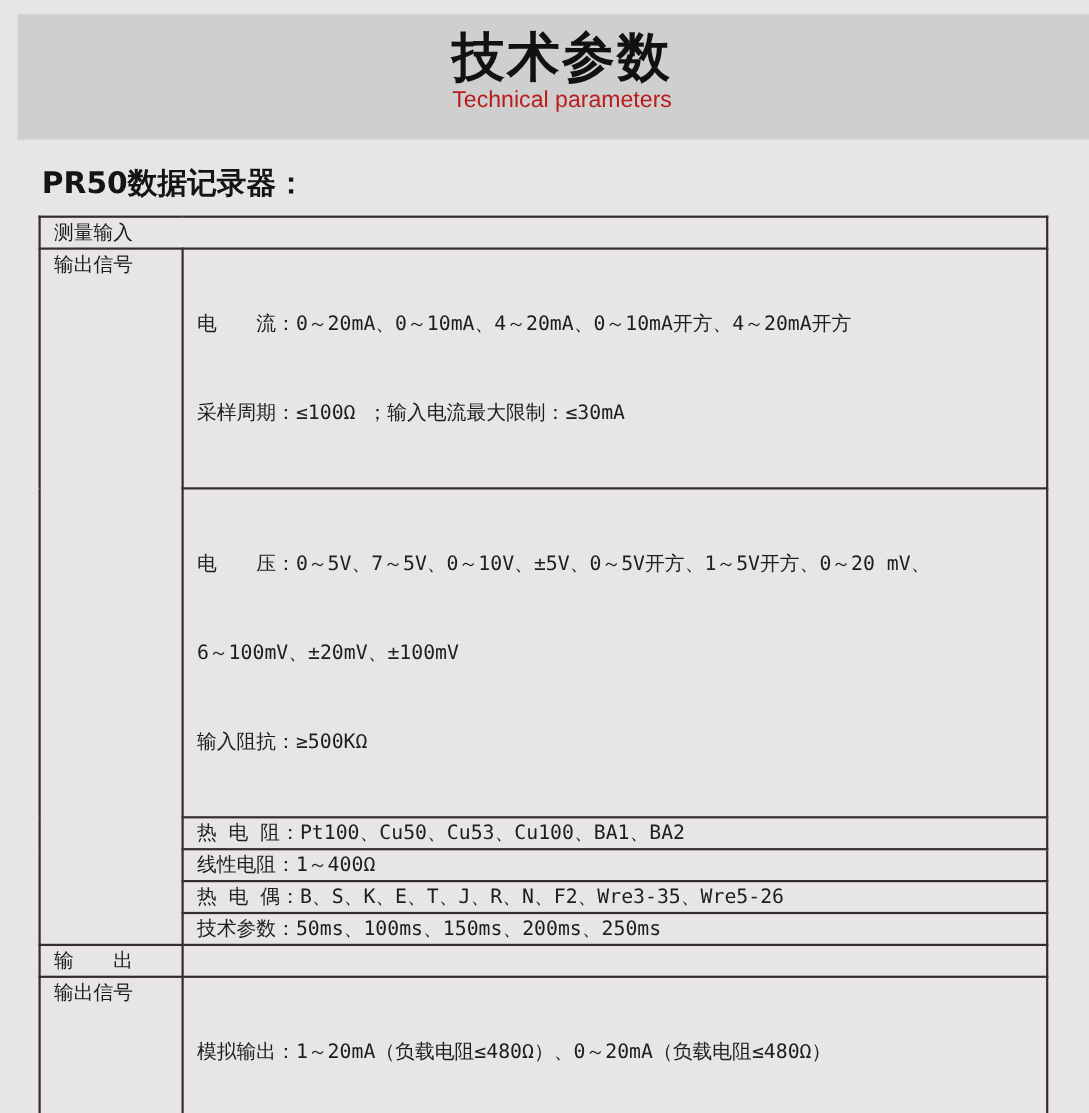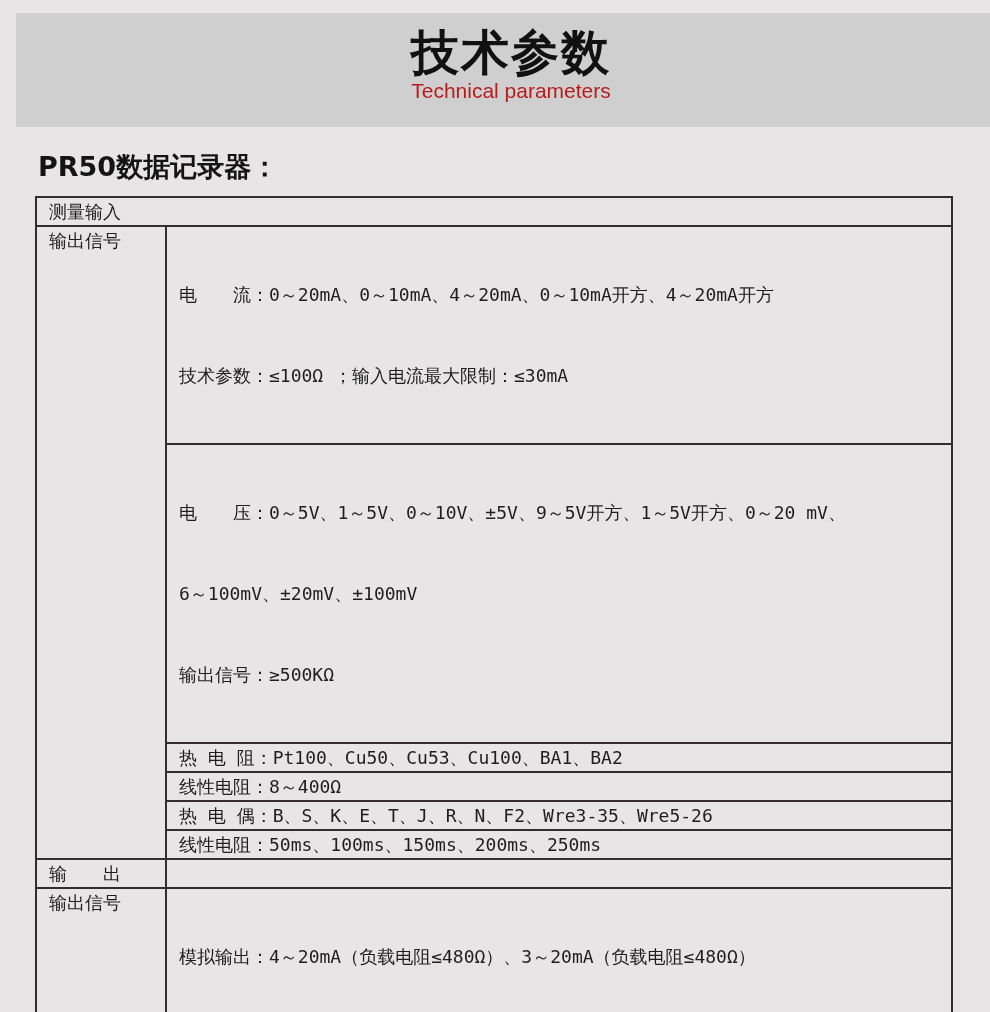--- a/index.html
+++ b/index.html
@@ -102,51 +102,51 @@
 
   <tbody>
       <tr>
     <td colspan="2" class="lbl">测量输入</td>
   </tr>
 
   <tr>
     <td rowspan="6" class="lbl">输出信号</td>
     <td>
       <div class="ln">电　　流：0～20mA、0～10mA、4～20mA、0～10mA开方、4～20mA开方</div>
-      <div class="ln">技术参数：≤100Ω ；输入电流最大限制：≤30mA</div>
+      <div class="ln">采样周期：≤100Ω ；输入电流最大限制：≤30mA</div>
     </td>
   </tr>
   <tr>
     <td>
-      <div class="ln">电　　压：0～5V、1～5V、0～10V、±5V、9～5V开方、1～5V开方、0～20 mV、</div>
+      <div class="ln">电　　压：0～5V、7～5V、0～10V、±5V、0～5V开方、1～5V开方、0～20 mV、</div>
       <div class="ln">6～100mV、±20mV、±100mV</div>
-      <div class="ln">输出信号：≥500KΩ</div>
+      <div class="ln">输入阻抗：≥500KΩ</div>
     </td>
   </tr>
   <tr>
     <td>热 电 阻：Pt100、Cu50、Cu53、Cu100、BA1、BA2</td>
   </tr>
   <tr>
-    <td>线性电阻：8～400Ω</td>
+    <td>线性电阻：1～400Ω</td>
   </tr>
   <tr>
     <td>热 电 偶：B、S、K、E、T、J、R、N、F2、Wre3-35、Wre5-26</td>
   </tr>
   <tr>
-    <td>线性电阻：50ms、100ms、150ms、200ms、250ms</td>
+    <td>技术参数：50ms、100ms、150ms、200ms、250ms</td>
   </tr>
 
   <tr>
     <td class="lbl">输　　出</td>
     <td></td>
   </tr>
 
   <tr>
     <td rowspan="4" class="lbl">输出信号</td>
     <td>
-      <div class="ln">模拟输出：4～20mA（负载电阻≤480Ω）、3～20mA（负载电阻≤480Ω）</div>
+      <div class="ln">模拟输出：1～20mA（负载电阻≤480Ω）、0～20mA（负载电阻≤480Ω）</div>
       
       
     </td>
   </tr>
 
 </tbody>
   </table>
 
 </body></html>

